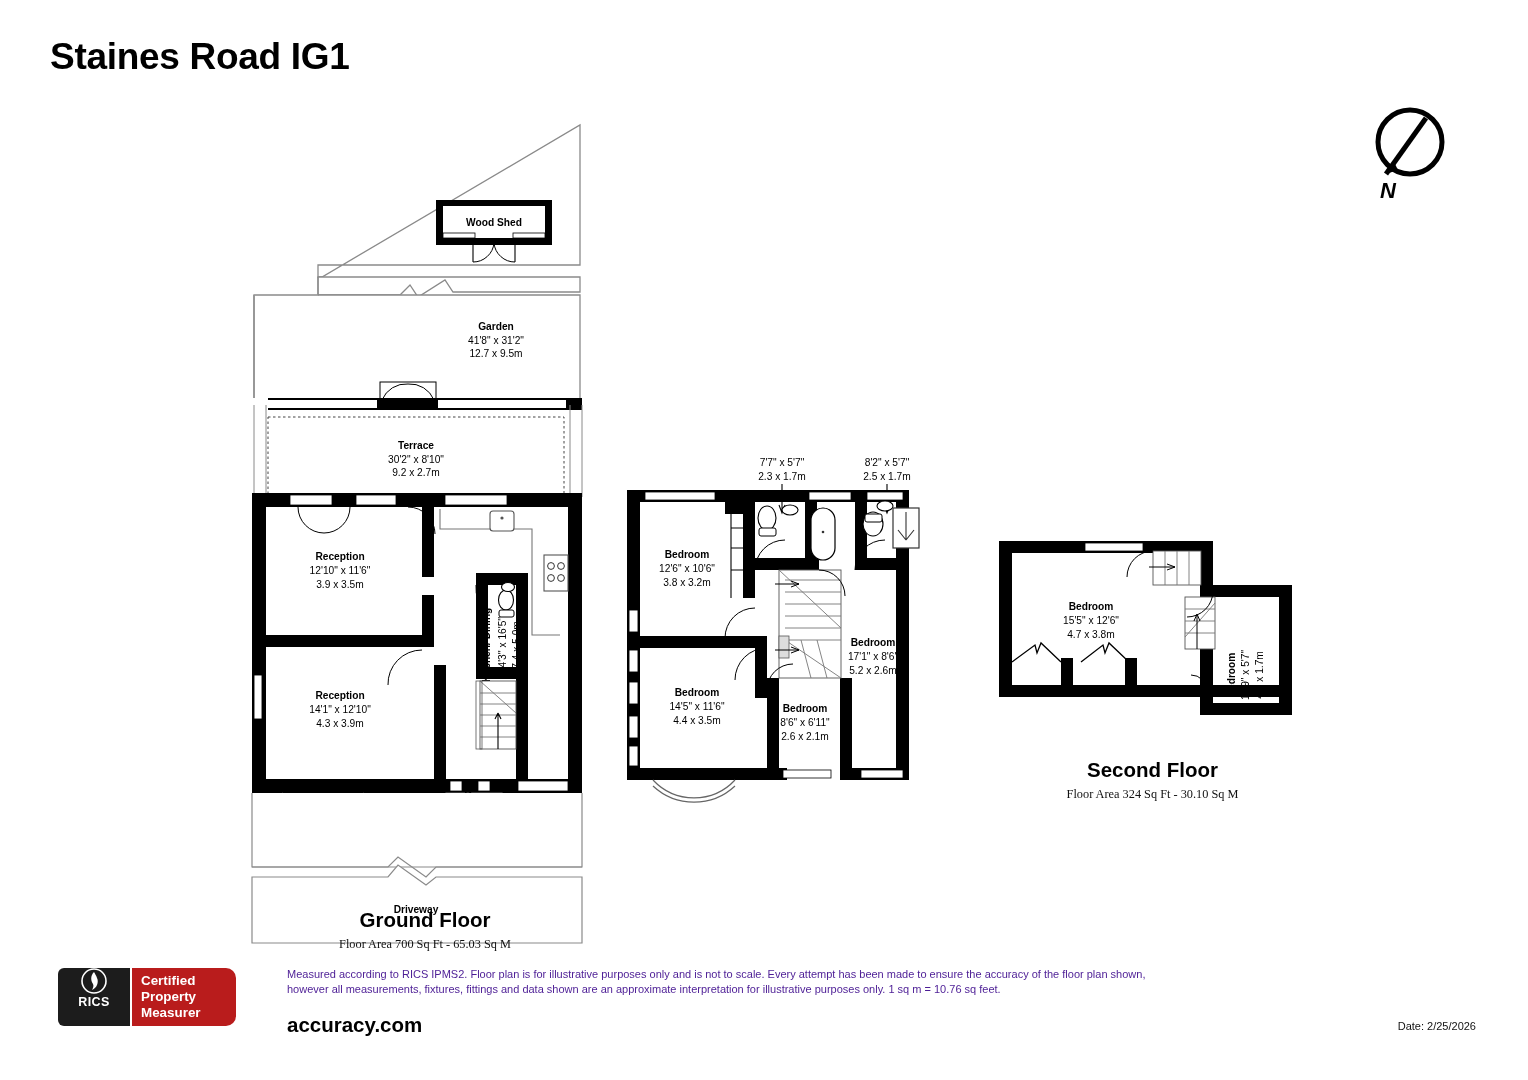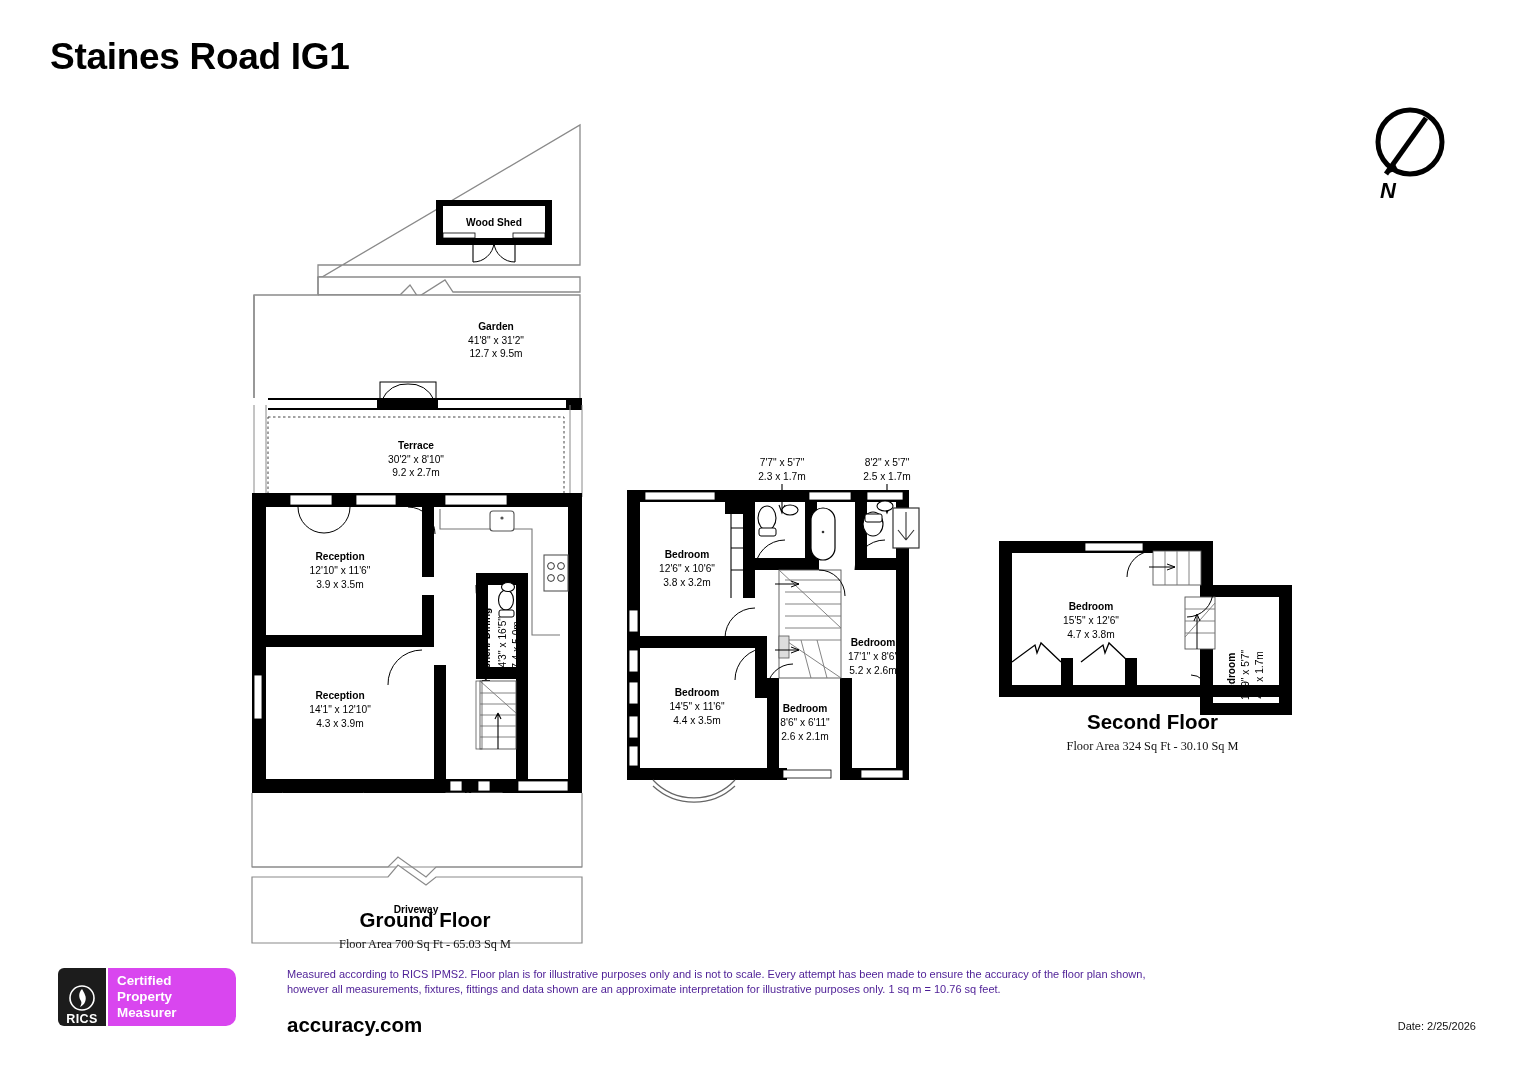--- a/index.html
+++ b/index.html
@@ -35,38 +35,38 @@
   
   .floor-caption { position: absolute; text-align: center; }
   .floor-name {
     font-size: 20.5px; font-weight: bold; color: #000; line-height: 1.2;
   }
   .floor-area {
     font-size: 12.3px; color: #111; margin-top: 4px; font-family: Liberation Serif, serif;
   }
   #cap-ground { left: 245px; top: 908px; width: 360px; }
   #cap-first  { left: 620px; top: 814px; width: 360px; }
-  #cap-second { left: 985px; top: 710px; width: 335px; }
+  #cap-second { left: 985px; top: 758px; width: 335px; }
   
   #footer { position: absolute; left: 0; top: 958px; width: 1528px; height: 122px; }
   #rics-badge {
     position: absolute; left: 58px; top: 10px;
     width: 178px; height: 58px;
     display: flex; align-items: stretch;
   }
   #rics-left {
-    width: 48px; background: #1c1c1c;
+    width: 72px; background: #1c1c1c;
     border-radius: 6px 0 0 6px;
     display: flex; flex-direction: column;
-    align-items: center; justify-content: flex-end;
+    align-items: center; justify-content: flex-start;
     color: #fff;
   }
   #rics-word { font-size: 12.5px; font-weight: bold; letter-spacing: 0.4px; margin-top: 1px; }
   #rics-right {
-    flex: 1; background: #d946ef; border-radius: 0 10px 10px 0;
+    flex: 1; background: #b91c1c; border-radius: 0 10px 10px 0;
     border-left: 2px solid #ffffff;
     color: #fff; display: flex; flex-direction: column;
     justify-content: center; padding-left: 9px;
   }
   #rics-right div { font-size: 13.4px; font-weight: bold; line-height: 1.18; }
   #disclaimer {
     position: absolute; left: 287px; top: 9px; width: 1185px;
     font-size: 11px; color: #4c1d95; line-height: 1.32;
   }
   #site {

